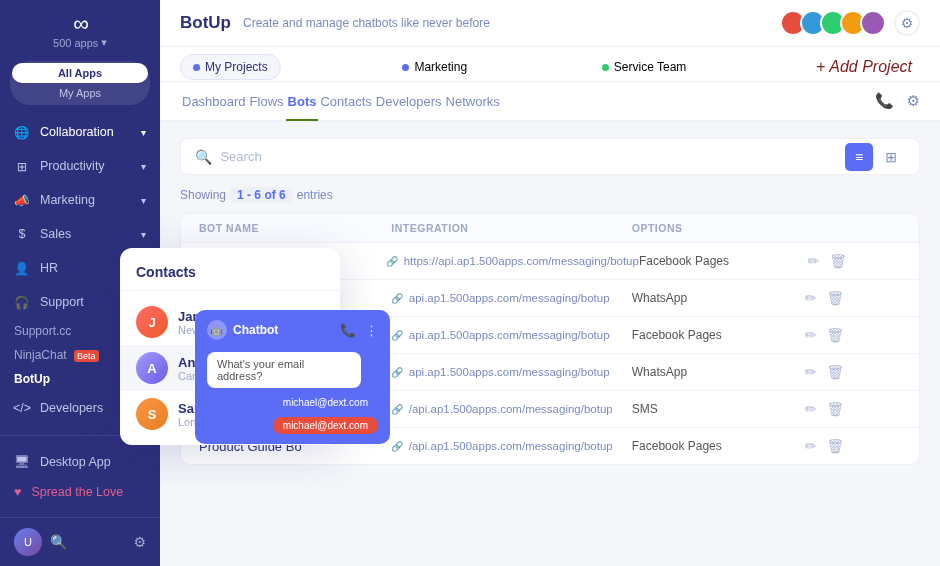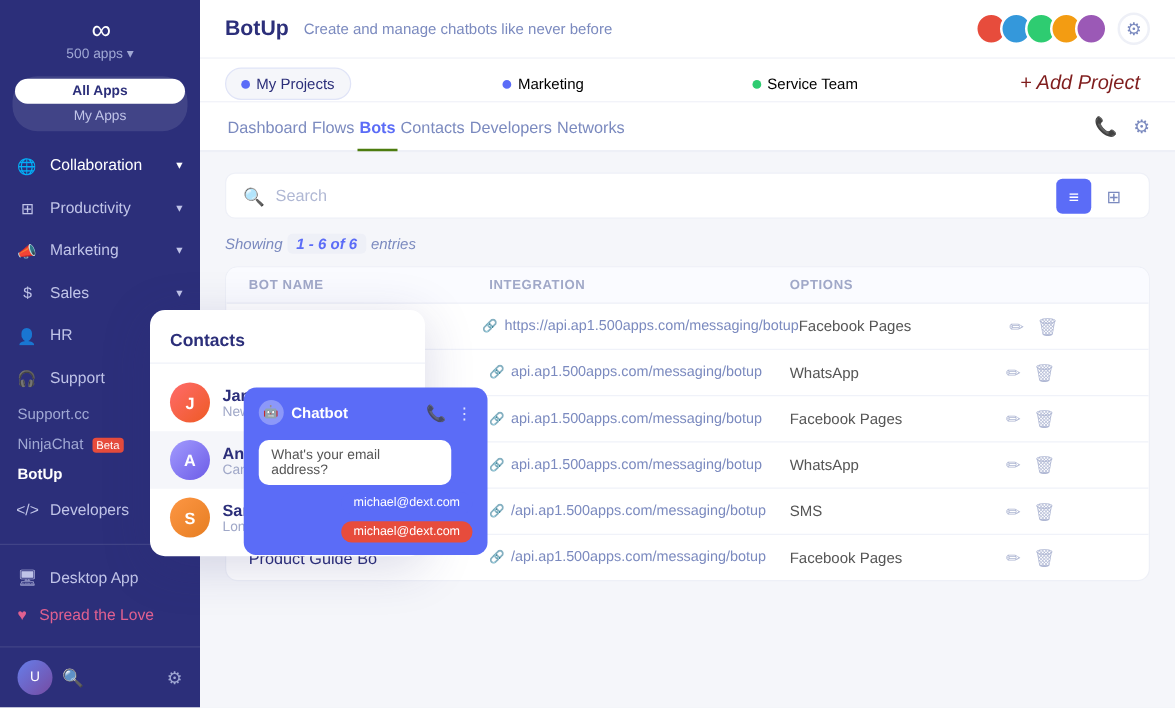--- a/index.html
+++ b/index.html
@@ -62,21 +62,21 @@
 
     
     .content { flex: 1; padding: 16px 20px; overflow-y: auto; }
     .search-bar { background: #fff; border: 1px solid #eef0f7; border-radius: 8px; display: flex; align-items: center; padding: 0 14px; gap: 8px; margin-bottom: 12px; }
     .search-bar input { flex: 1; border: none; outline: none; font-size: 13px; color: #444; padding: 10px 0; background: transparent; }
     .search-bar input::placeholder { color: #b0b8d4; }
     .view-toggle { margin-left: auto; display: flex; gap: 4px; }
     .view-btn { width: 28px; height: 28px; border-radius: 5px; display: flex; align-items: center; justify-content: center; cursor: pointer; font-size: 14px; border: none; background: transparent; color: #7b8abf; }
     .view-btn.active { background: #5b6cf7; color: #fff; }
 
-    .showing-row { font-size: 12px; color: #7b8abf; margin-bottom: 10px; display: flex; align-items: center; gap: 4px; font-style: italic; }
+    .showing-row { font-size: 12px; color: #7b8abf; margin-bottom: 10px; display: flex; align-items: center; gap: 4px; }
     .showing-badge { background: #eef0f7; color: #5b6cf7; border-radius: 4px; padding: 1px 7px; font-size: 12px; font-weight: 600; }
 
     
     .table-wrap { background: #fff; border-radius: 10px; border: 1px solid #eef0f7; overflow: hidden; }
     .table-header { display: grid; grid-template-columns: 2fr 2.5fr 1.8fr 1fr; padding: 8px 18px; background: #fafbff; border-bottom: 1px solid #eef0f7; }
     .table-header span { font-size: 10.5px; font-weight: 700; color: #a0a8c8; letter-spacing: 0.5px; text-transform: uppercase; }
     .table-row { display: grid; grid-template-columns: 2fr 2.5fr 1.8fr 1fr; padding: 10px 18px; border-bottom: 1px solid #f0f2f9; align-items: center; }
     .table-row:last-child { border-bottom: none; }
     .bot-name { font-size: 13px; color: #2c2f7a; font-weight: 500; }
     .bot-url { font-size: 11.5px; color: #7b8abf; display: flex; align-items: center; gap: 5px; }

